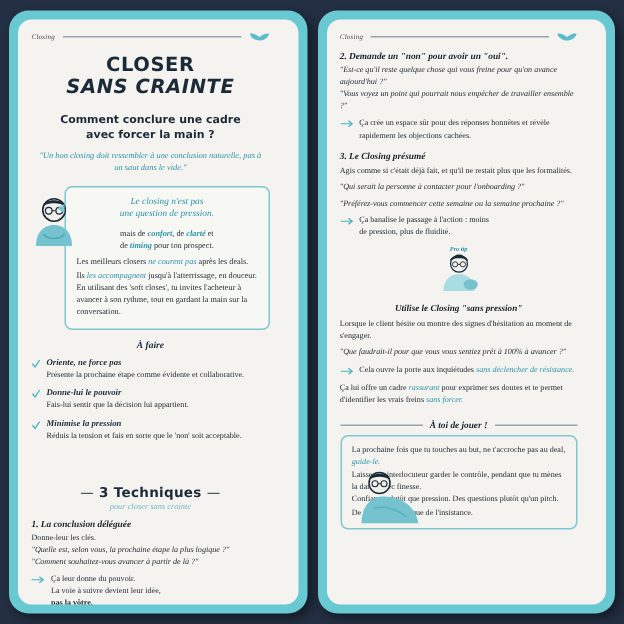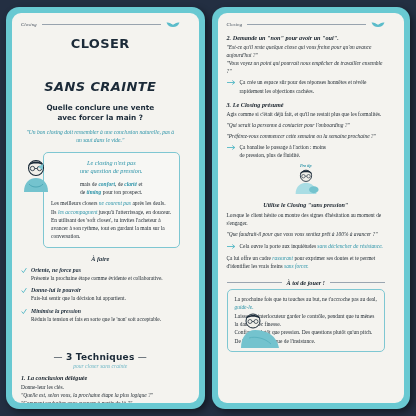--- a/index.html
+++ b/index.html
@@ -61,21 +61,21 @@
   .title-main {
     text-align: center;
     font-family: "DejaVu Sans", sans-serif;
     font-weight: bold;
     font-size: 13px;
     letter-spacing: .4px;
     color: #1b2a38;
     line-height: 1.18;
     margin-top: 4px;
   }
-  .title-main .l2 { font-style: italic; margin-top: 28px; }
+  .title-main .l2 { font-style: italic; }
   .title-sep {
     width: 22px; height: 1.4px; background: #8e99a4;
     margin: 4px auto 4px auto;
   }
   .subtitle {
     text-align: center;
     font-family: "DejaVu Sans", sans-serif;
     font-weight: bold;
     font-size: 7.3px;
     color: #1b2a38;
@@ -234,21 +234,21 @@
           <path d="M10 5 C12 6 13 7 14 8 C15 7 16 6 18 5" fill="none" stroke="#f4f3ef" stroke-width="1"></path>
         </svg>
       </div>
 
       <div class="title-main">
         <div class="l1">CLOSER</div>
         <div class="l2">SANS CRAINTE</div>
       </div>
       <div class="title-sep"></div>
       <div class="subtitle">
-        <div>Quelle conclure une vente</div>
+        <div>Comment conclure une cadre</div>
         <div>avec forcer la main ?</div>
       </div>
 
       <div class="quote">"Un bon closing doit ressembler à une conclusion naturelle, pas à un saut dans le vide."</div>
 
       <div class="callout-wrap">
         <svg class="avatar" style="left:0;top:6px;" viewBox="0 0 30 34">
           <circle cx="15" cy="10" r="7.5" fill="#f0efe9" stroke="#1b2a38" stroke-width="1.1"></circle>
           <path d="M7.5 8 C8 2 22 2 22.5 8 C21 6 18 5.5 15 5.5 C12 5.5 9 6 7.5 8 Z" fill="#1b2a38"></path>
           <circle cx="11.5" cy="10.5" r="2.2" fill="none" stroke="#1b2a38" stroke-width=".8"></circle>

